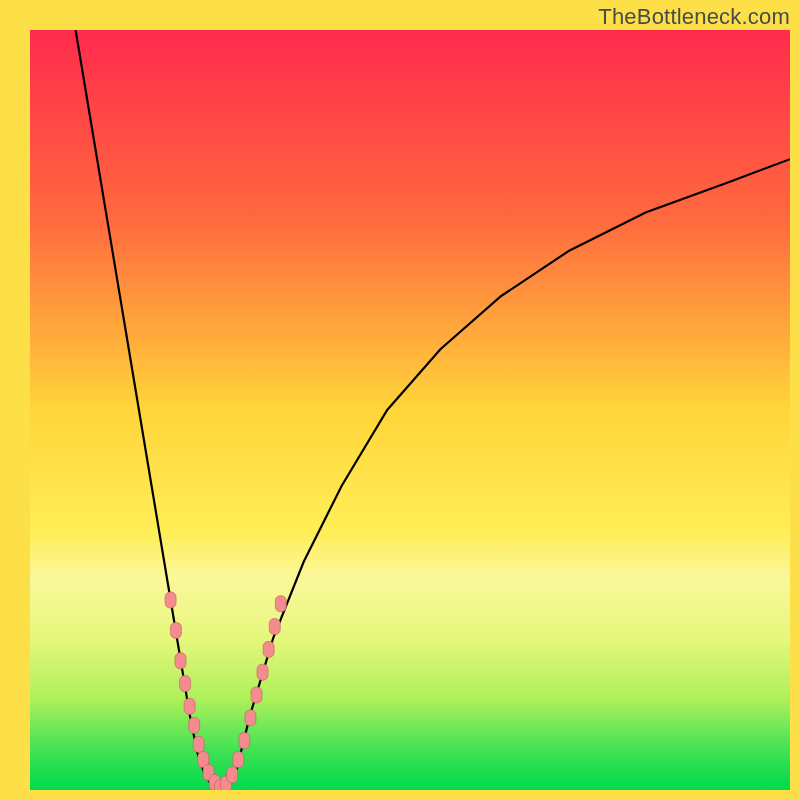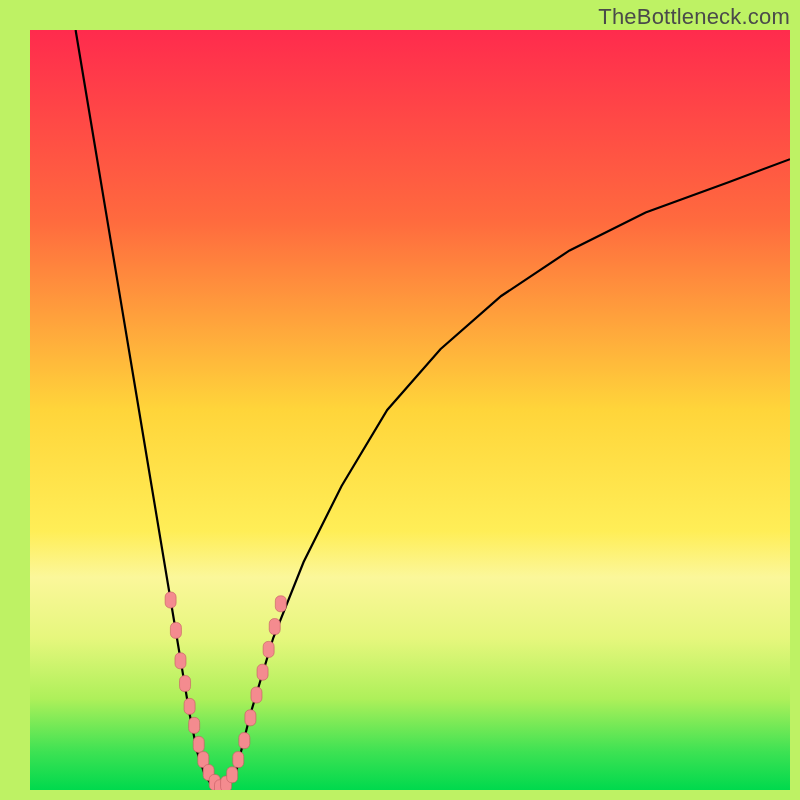--- a/index.html
+++ b/index.html
@@ -8,21 +8,21 @@
     width: 800px;
     height: 800px;
     overflow: hidden;
     background: #000;
     font-family: Arial, Helvetica, sans-serif;
   }
   .frame {
     position: relative;
     width: 800px;
     height: 800px;
-    background: #bef264;
+    background: #fde047;
   }
   .plot-area {
     position: absolute;
     left: 30px;
     top: 30px;
     width: 760px;
     height: 760px;
     overflow: hidden;
   }
   .watermark {

